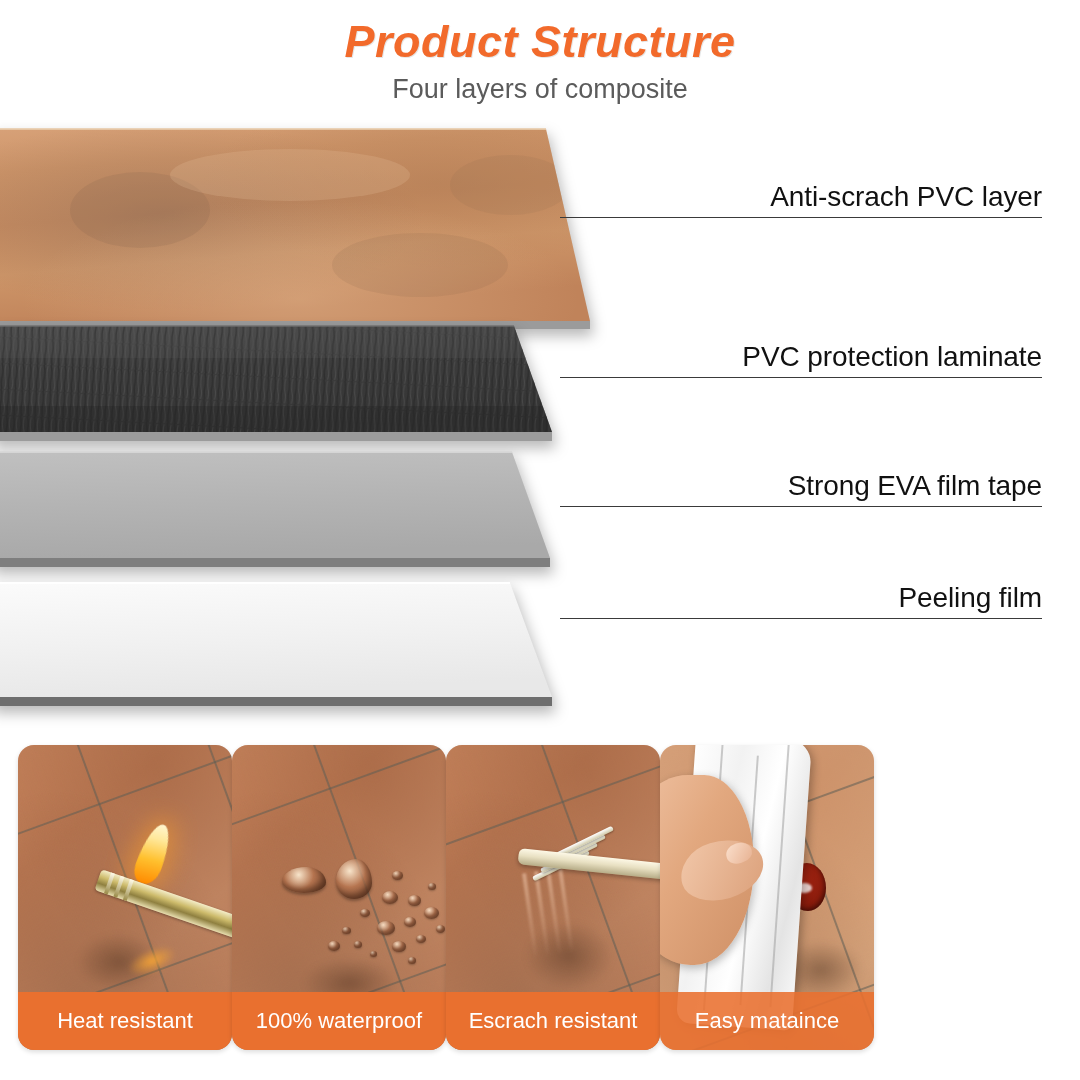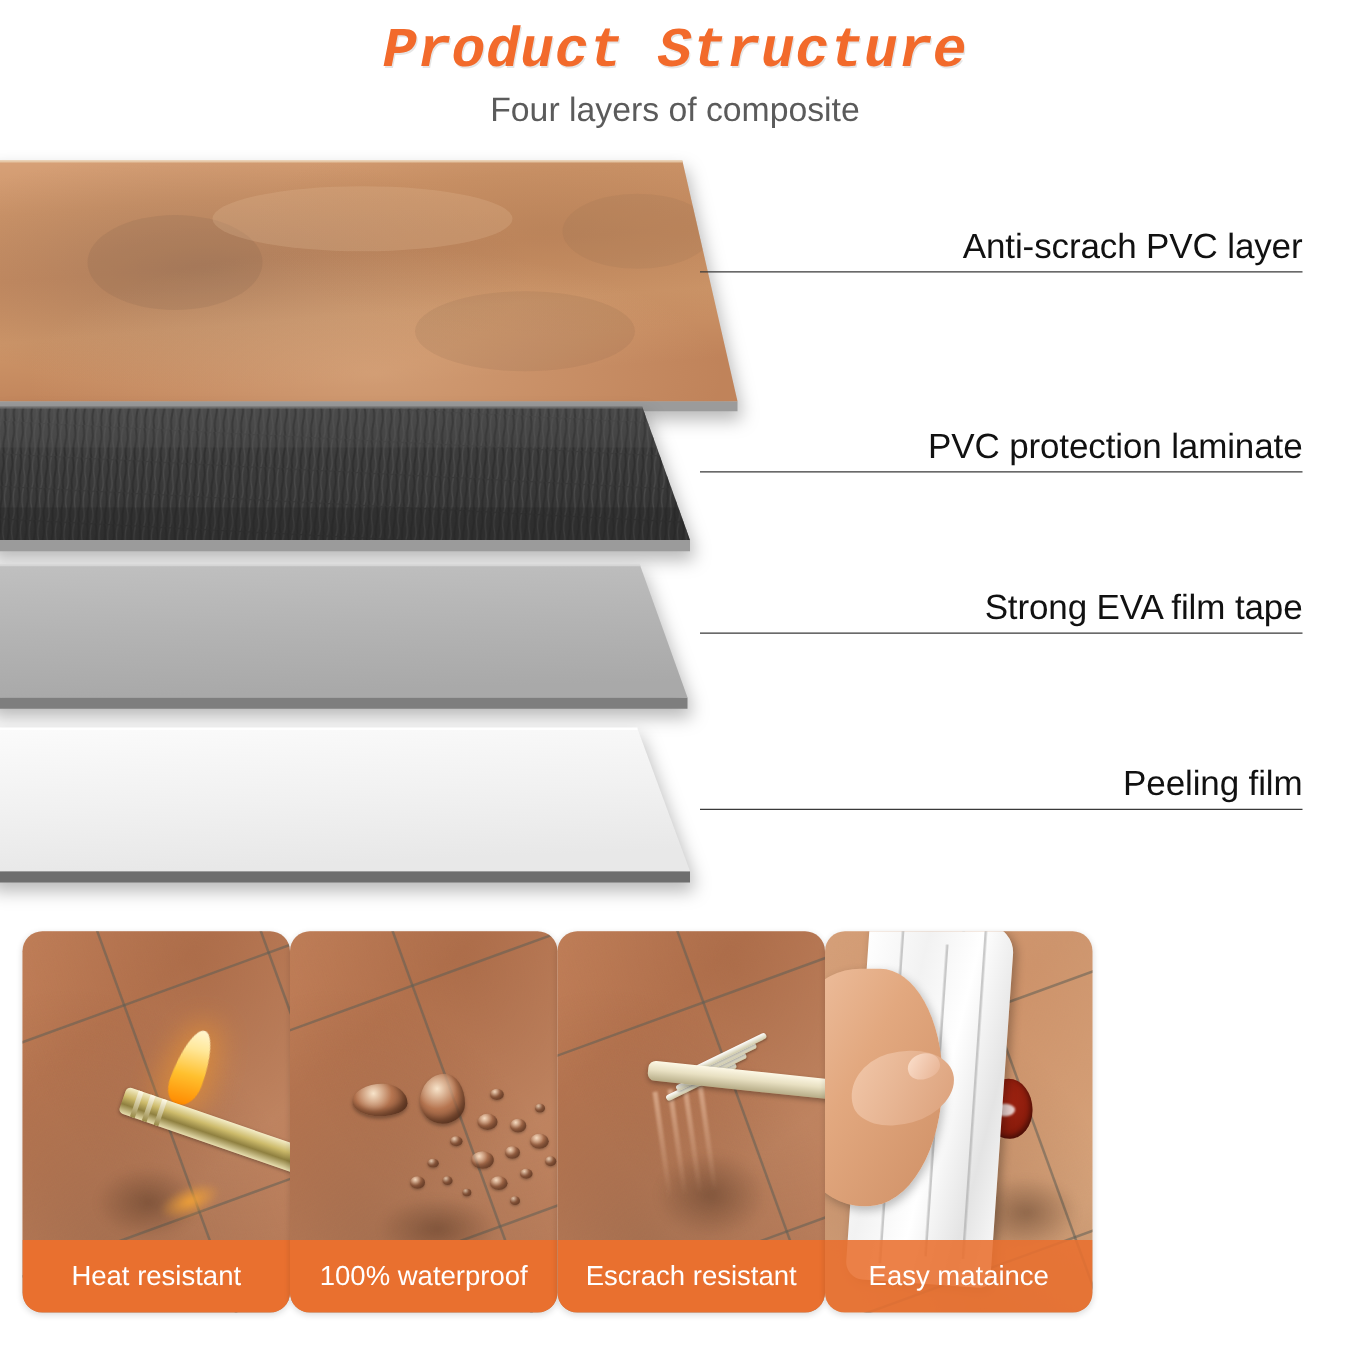--- a/index.html
+++ b/index.html
@@ -25,21 +25,21 @@
     text-align: center;
   }
   #title {
     margin: 0;
     padding-top: 16px;
     font-size: 45px;
     font-weight: bold;
     font-style: italic;
     letter-spacing: 0.5px;
     color: #F26A2B;
-    font-family: Liberation Mono, monospace;
+    font-family: Liberation Sans, sans-serif;
     text-shadow: 1px 1px 0 rgba(0,0,0,0.10);
   }
   #subtitle {
     margin: 0;
     padding-top: 6px;
     font-size: 27px;
     color: #5b5b5b;
     font-weight: 400;
     font-family: "Liberation Sans", sans-serif;
   }
@@ -412,21 +412,21 @@
     <span class="callout-text">Anti-scrach PVC layer</span>
   </div>
   <div class="callout" style="top:262px;">
     <div class="rule"></div>
     <span class="callout-text">PVC protection laminate</span>
   </div>
   <div class="callout" style="top:391px;">
     <div class="rule"></div>
     <span class="callout-text">Strong EVA film tape</span>
   </div>
-  <div class="callout" style="top:532px;text-decoration:underline;">
+  <div class="callout" style="top:503px;text-decoration:underline;">
     <div class="rule"></div>
     <span class="callout-text">Peeling film</span>
   </div>
 </div>
 
 <div id="features">
 
   <div class="feature-card">
     <div class="photo">
       <div class="tilefloor"></div>

